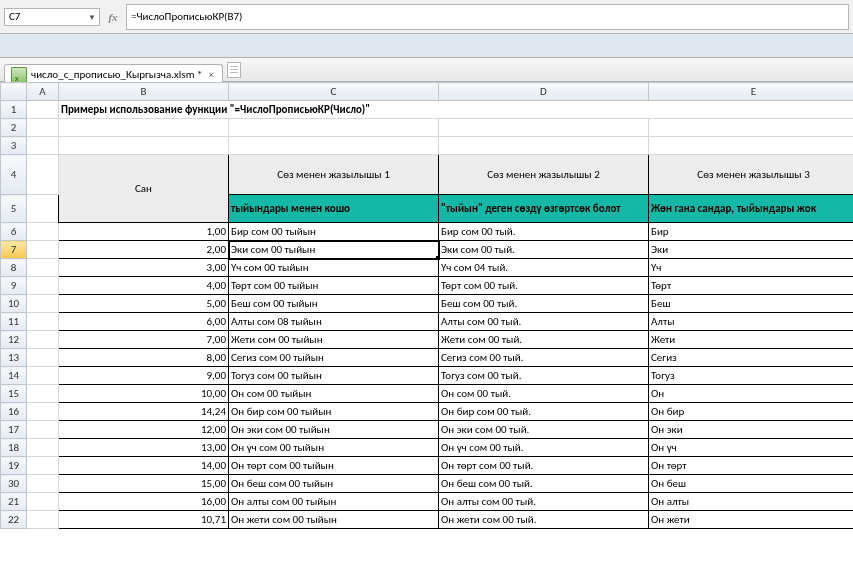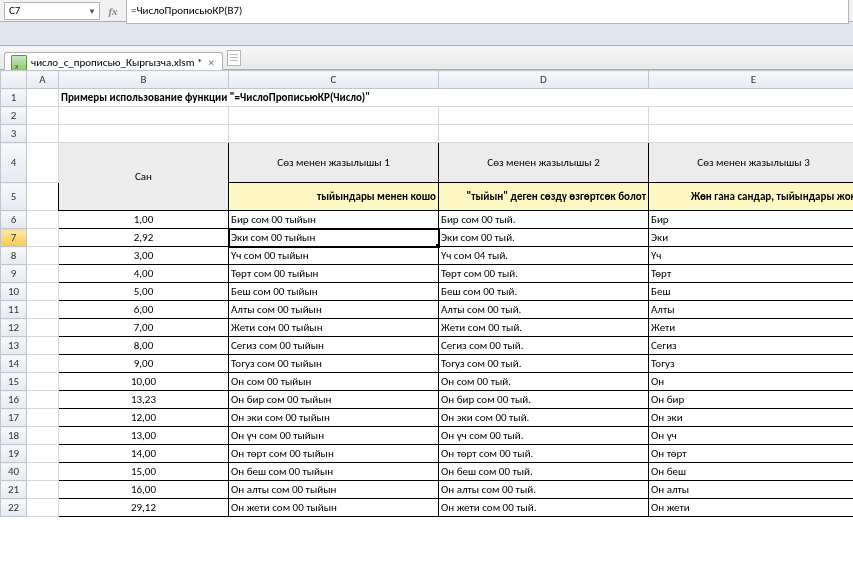--- a/index.html
+++ b/index.html
@@ -6,21 +6,21 @@
   body {
     margin: 0;
     font-family: Calibri, Arial, sans-serif;
     font-size: 11px;
     background: #fff;
     overflow: hidden;
   }
   .formula-bar {
     display: flex;
     align-items: center;
-    height: 22px;
+    height: 34px;
     background: #f1f1f1;
     border-bottom: 1px solid #b0b0b0;
     padding: 0 4px;
   }
   .namebox {
     width: 96px;
     height: 18px;
     background: #fff;
     border: 1px solid #b5b5b5;
     display: flex;
@@ -154,27 +154,27 @@
   .colD { width: 210px; }
   .colE { width: 210px; }
   
   .tbl { border: 1px solid #000 !important; }
   .tbl-hdr {
     background: #ececec;
     text-align: center;
     font-weight: normal;
   }
   .tbl-sub {
-    background: #fef9c3;
-    text-align: right;
+    background: #14b8a6;
+    text-align: left;
     font-weight: bold;
     font-size: 10px;
     border: 1px solid #000 !important;
   }
-  .num { text-align: center; padding-right: 2px; }
+  .num { text-align: right; padding-right: 2px; }
   .title { font-weight: bold; font-size: 11.5px; }
   .sel {
     outline: 2px solid #000;
     outline-offset: -1px;
     position: relative;
   }
   .sel::after {
     content:'';
     position:absolute;
     right:-3px; bottom:-3px;
@@ -278,21 +278,21 @@
           <th class="rowhdr">6</th>
           <td></td>
           <td class="tbl num">1,00</td>
           <td class="tbl">Бир сом 00 тыйын</td>
           <td class="tbl">Бир сом 00 тый.</td>
           <td class="tbl">Бир</td>
         </tr>
         <tr>
           <th class="rowhdr row6hdr">7</th>
           <td></td>
-          <td class="tbl num">2,92</td>
+          <td class="tbl num">2,00</td>
           <td class="tbl sel">Эки сом 00 тыйын</td>
           <td class="tbl">Эки сом 00 тый.</td>
           <td class="tbl">Эки</td>
         </tr>
         <tr>
           <th class="rowhdr">8</th>
           <td></td>
           <td class="tbl num">3,00</td>
           <td class="tbl">Үч сом 00 тыйын</td>
           <td class="tbl">Үч сом 04 тый.</td>
@@ -311,21 +311,21 @@
           <td></td>
           <td class="tbl num">5,00</td>
           <td class="tbl">Беш сом 00 тыйын</td>
           <td class="tbl">Беш сом 00 тый.</td>
           <td class="tbl">Беш</td>
         </tr>
         <tr>
           <th class="rowhdr">11</th>
           <td></td>
           <td class="tbl num">6,00</td>
-          <td class="tbl">Алты сом 00 тыйын</td>
+          <td class="tbl">Алты сом 08 тыйын</td>
           <td class="tbl">Алты сом 00 тый.</td>
           <td class="tbl">Алты</td>
         </tr>
         <tr>
           <th class="rowhdr">12</th>
           <td></td>
           <td class="tbl num">7,00</td>
           <td class="tbl">Жети сом 00 тыйын</td>
           <td class="tbl">Жети сом 00 тый.</td>
           <td class="tbl">Жети</td>
@@ -350,21 +350,21 @@
           <th class="rowhdr">15</th>
           <td></td>
           <td class="tbl num">10,00</td>
           <td class="tbl">Он сом 00 тыйын</td>
           <td class="tbl">Он сом 00 тый.</td>
           <td class="tbl">Он</td>
         </tr>
         <tr>
           <th class="rowhdr">16</th>
           <td></td>
-          <td class="tbl num">13,23</td>
+          <td class="tbl num">14,24</td>
           <td class="tbl">Он бир сом 00 тыйын</td>
           <td class="tbl">Он бир сом 00 тый.</td>
           <td class="tbl">Он бир</td>
         </tr>
         <tr>
           <th class="rowhdr">17</th>
           <td></td>
           <td class="tbl num">12,00</td>
           <td class="tbl">Он эки сом 00 тыйын</td>
           <td class="tbl">Он эки сом 00 тый.</td>
@@ -380,39 +380,39 @@
         </tr>
         <tr>
           <th class="rowhdr">19</th>
           <td></td>
           <td class="tbl num">14,00</td>
           <td class="tbl">Он төрт сом 00 тыйын</td>
           <td class="tbl">Он төрт сом 00 тый.</td>
           <td class="tbl">Он төрт</td>
         </tr>
         <tr>
-          <th class="rowhdr">40</th>
+          <th class="rowhdr">30</th>
           <td></td>
           <td class="tbl num">15,00</td>
           <td class="tbl">Он беш сом 00 тыйын</td>
           <td class="tbl">Он беш сом 00 тый.</td>
           <td class="tbl">Он беш</td>
         </tr>
         <tr>
           <th class="rowhdr">21</th>
           <td></td>
           <td class="tbl num">16,00</td>
           <td class="tbl">Он алты сом 00 тыйын</td>
           <td class="tbl">Он алты сом 00 тый.</td>
           <td class="tbl">Он алты</td>
         </tr>
         <tr>
           <th class="rowhdr">22</th>
           <td></td>
-          <td class="tbl num">29,12</td>
+          <td class="tbl num">10,71</td>
           <td class="tbl">Он жети сом 00 тыйын</td>
           <td class="tbl">Он жети сом 00 тый.</td>
           <td class="tbl">Он жети</td>
         </tr>
       </tbody>
 
 </table>
 </div>
 
 </body></html>

